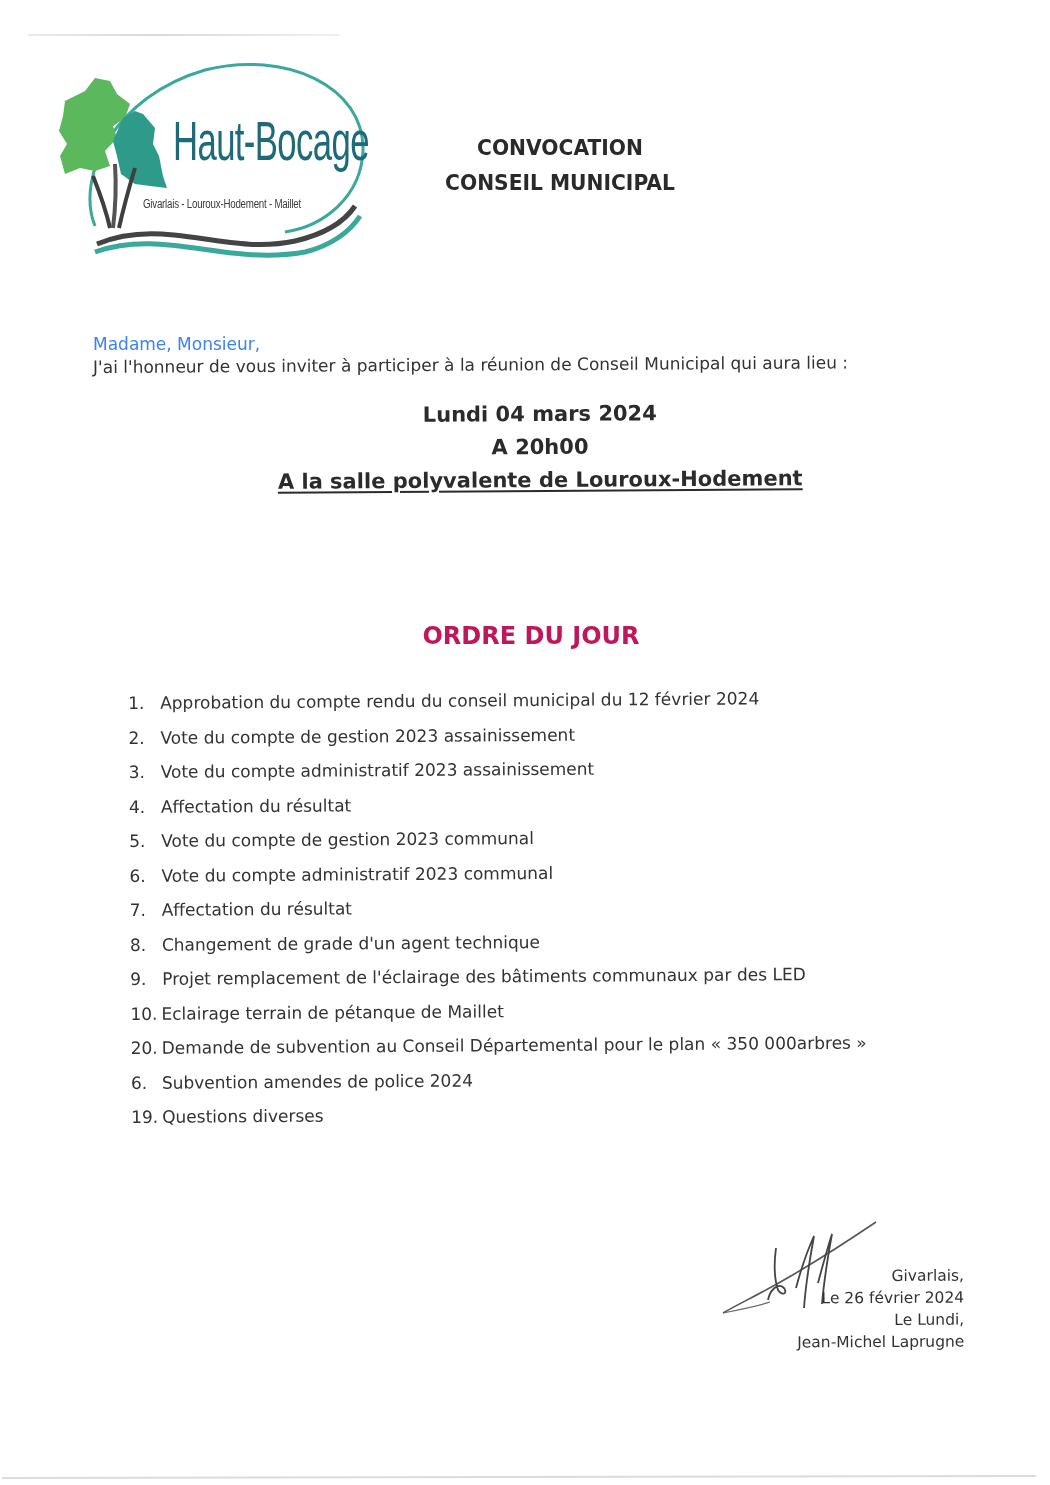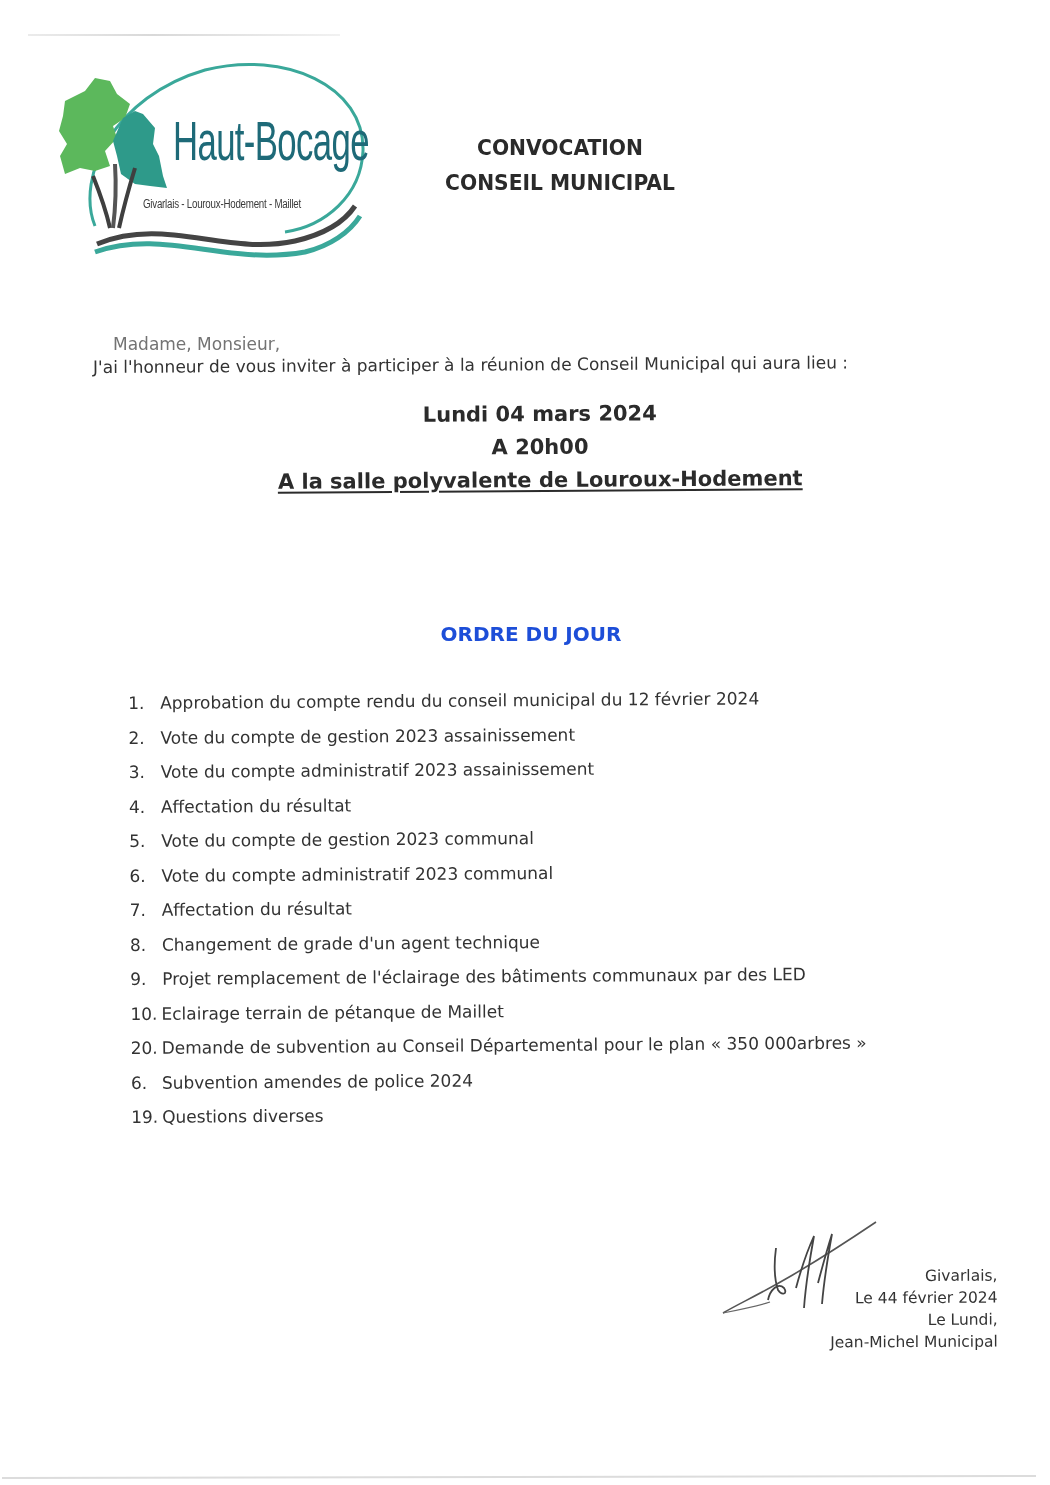--- a/index.html
+++ b/index.html
@@ -12,35 +12,35 @@
     .logo { position: absolute; left: 55px; top: 56px; width: 320px; height: 210px; }
     .logo-title { position: absolute; left: 118px; top: 52px; font-family: "Liberation Sans Narrow", "Liberation Sans", sans-serif;
                   font-size: 56px; color: #1e6a78; transform: scaleX(0.62); transform-origin: left top;
                   letter-spacing: -1px; white-space: nowrap; }
     .logo-sub { position: absolute; left: 88px; top: 141px; font-family: "Liberation Sans", sans-serif;
                 font-size: 12.5px; color: #3a3a3a; transform: scaleX(0.78); transform-origin: left top;
                 white-space: nowrap; letter-spacing: -0.3px; }
     .header-title { position: absolute; left: 420px; top: 130px; width: 280px; text-align: center;
                     font-family: "DejaVu Sans", sans-serif; font-weight: bold; font-size: 22px;
                     line-height: 35px; color: #2a2a2a; transform: scaleX(0.92); }
-    .greeting { position: absolute; left: 93px; top: 333px; font-size: 17px; line-height: 22px; color: #737373; margin-left: 20px; }
+    .greeting { position: absolute; left: 93px; top: 333px; font-size: 17px; line-height: 22px; color: #3b82f6; }
     .intro { position: absolute; left: 93px; top: 356px; font-size: 17px; line-height: 22px; color: #333;
              transform: rotate(-0.35deg); transform-origin: left center; white-space: nowrap; }
     .meeting { position: absolute; left: 270px; top: 398px; width: 540px; text-align: center;
                font-weight: bold; font-size: 21px; line-height: 33px; color: #2b2b2b; transform: rotate(-0.4deg); }
     .meeting .venue { text-decoration: underline; text-underline-offset: 3px; }
     .agenda-title { position: absolute; left: 400px; top: 622px; width: 262px; text-align: center;
-                    font-weight: bold; font-size: 20px; color: #1d4ed8; }
+                    font-weight: bold; font-size: 24px; color: #be185d; }
     .agenda { position: absolute; left: 128px; top: 686px; width: 800px; margin: 0; padding: 0; list-style: none;
               transform: rotate(-0.42deg); transform-origin: left top; }
     .agenda li { height: 34.5px; font-size: 17px; line-height: 34px; color: #333; white-space: nowrap; }
     .agenda .num { display: inline-block; width: 32px; }
     .agenda .num.two { width: 31px; }
     .signature { position: absolute; left: 718px; top: 1218px; width: 170px; height: 110px; }
-    .sign-block { position: absolute; right: 52px; top: 1265px; text-align: right; font-size: 15.5px;
+    .sign-block { position: absolute; right: 86px; top: 1265px; text-align: right; font-size: 15.5px;
                   line-height: 22px; color: #333; transform: rotate(-0.3deg); }
   </style>
 </head>
 <body>
 
 <div class="scan-top"></div>
 
 <div class="logo">
   <svg width="320" height="210" viewBox="0 0 320 210">
 
@@ -96,18 +96,18 @@
 <svg class="signature" viewBox="0 0 170 110">
   <path d="M5 95 C 30 80, 60 70, 158 4" fill="none" stroke="#555" stroke-width="1.6"></path>
   <path d="M5 95 C 20 92, 40 88, 52 84" fill="none" stroke="#666" stroke-width="1.2"></path>
   <path d="M58 30 C 56 45, 56 60, 60 72 C 64 78, 70 76, 66 70 C 60 64, 52 72, 50 82" fill="none" stroke="#444" stroke-width="1.8"></path>
   <path d="M78 70 C 82 55, 86 40, 96 18 C 92 40, 88 62, 86 90" fill="none" stroke="#444" stroke-width="1.8"></path>
   <path d="M100 65 C 104 50, 108 35, 114 16 C 110 38, 106 62, 104 86" fill="none" stroke="#444" stroke-width="1.8"></path>
 </svg>
 
 <div class="sign-block">
   <div>Givarlais,</div>
-  <div>Le 44 février 2024</div>
+  <div>Le 26 février 2024</div>
   <div>Le Lundi,</div>
-  <div>Jean-Michel Municipal</div>
+  <div>Jean-Michel Laprugne</div>
 </div>
 
 <div class="scan-bottom"></div>
 
 </body></html>

